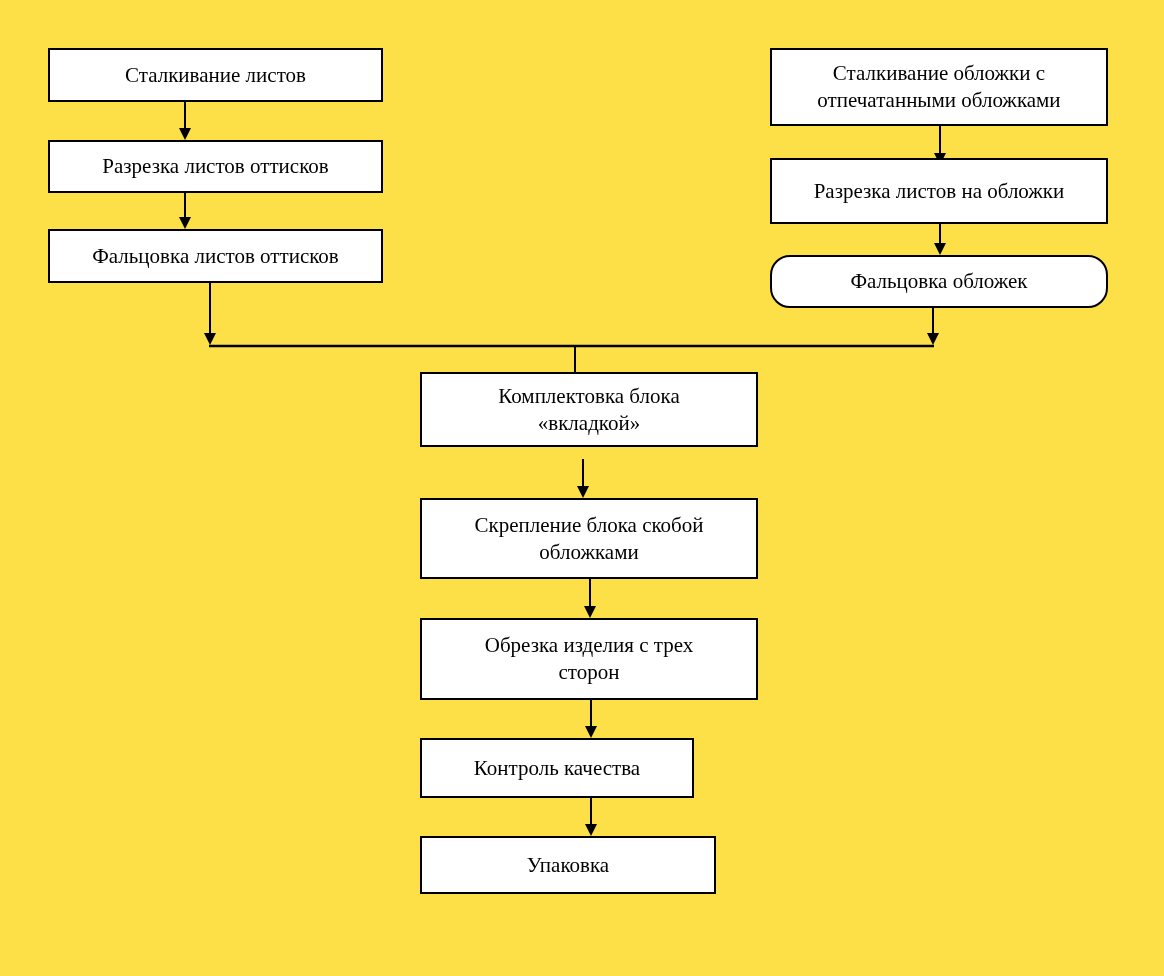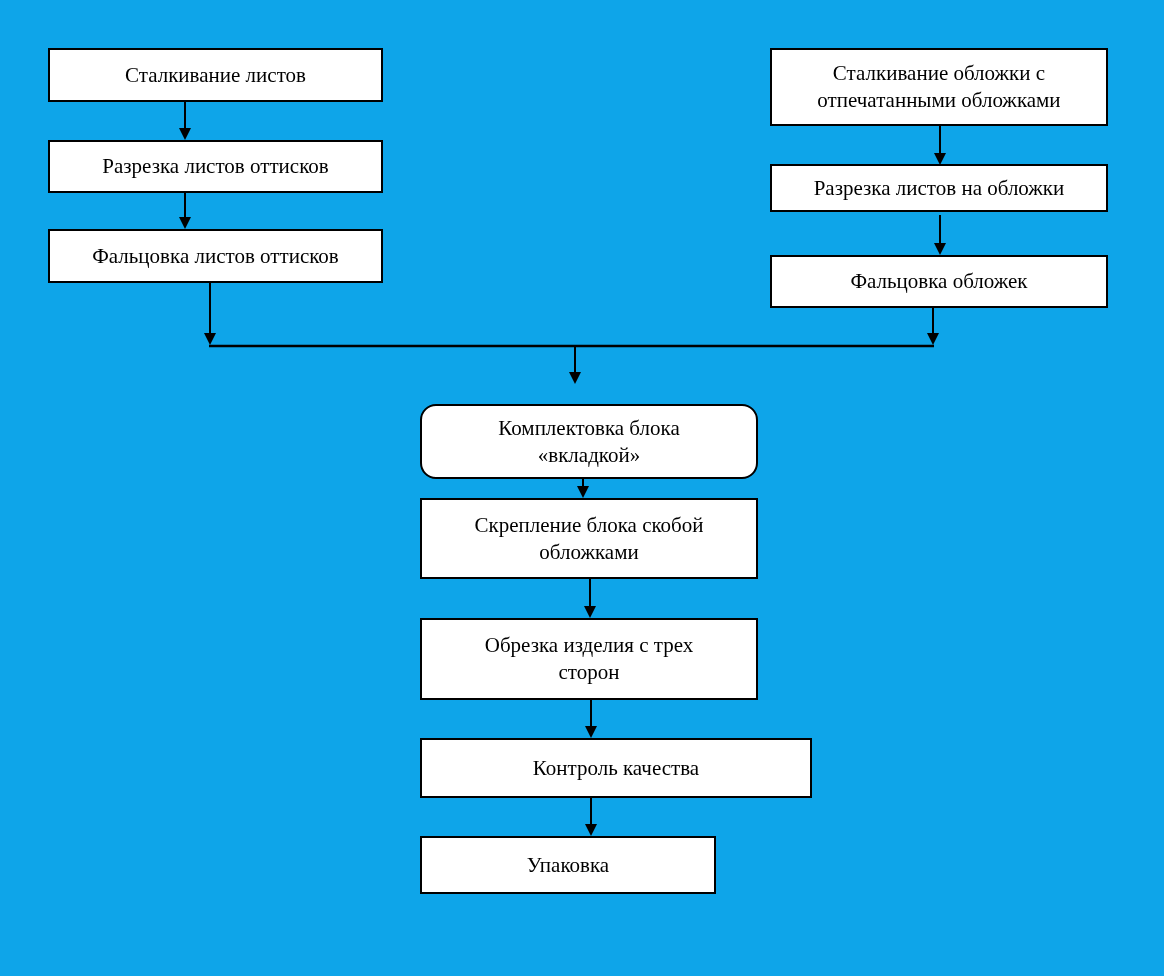--- a/index.html
+++ b/index.html
@@ -4,21 +4,21 @@
 <style>
   html, body {
     margin: 0;
     padding: 0;
     background: #ffffff;
   }
   .page {
     position: relative;
     width: 1164px;
     height: 976px;
-    background: #0ea5e9;
+    background: #fde047;
     font-family: "Liberation Serif", "DejaVu Serif", serif;
     color: #000000;
     overflow: hidden;
   }
   .connectors {
     position: absolute;
     left: 0;
     top: 0;
     width: 1164px;
     height: 976px;
@@ -38,27 +38,27 @@
     font-size: 21px;
     line-height: 27px;
   }
   .box span { white-space: pre-line; }
   
   .b-l1 { left: 48px;  top: 48px;  width: 335px; height: 54px; }
   .b-l2 { left: 48px;  top: 140px; width: 335px; height: 53px; }
   .b-l3 { left: 48px;  top: 229px; width: 335px; height: 54px; }
   
   .b-r1 { left: 770px; top: 48px;  width: 338px; height: 78px; }
-  .b-r2 { left: 770px; top: 164px; width: 338px; height: 48px; }
-  .b-r3 { left: 770px; top: 255px; width: 338px; height: 53px; }
+  .b-r2 { left: 770px; top: 158px; width: 338px; height: 66px; }
+  .b-r3 { left: 770px; top: 255px; width: 338px; height: 53px; border-radius: 20px; }
   
-  .b-m1 { left: 420px; top: 404px; width: 338px; height: 75px; border-radius: 16px; }
+  .b-m1 { left: 420px; top: 372px; width: 338px; height: 75px; }
   .b-m2 { left: 420px; top: 498px; width: 338px; height: 81px; }
   .b-m3 { left: 420px; top: 618px; width: 338px; height: 82px; justify-content: center; }
-  .b-m4 { left: 420px; top: 738px; width: 392px; height: 60px; }
+  .b-m4 { left: 420px; top: 738px; width: 274px; height: 60px; }
   .b-m5 { left: 420px; top: 836px; width: 296px; height: 58px; }
 </style>
 </head>
 <body>
 
 <div class="page">
 
   <svg class="connectors" xmlns="http://www.w3.org/2000/svg" width="1164" height="976">
 
     <g>

